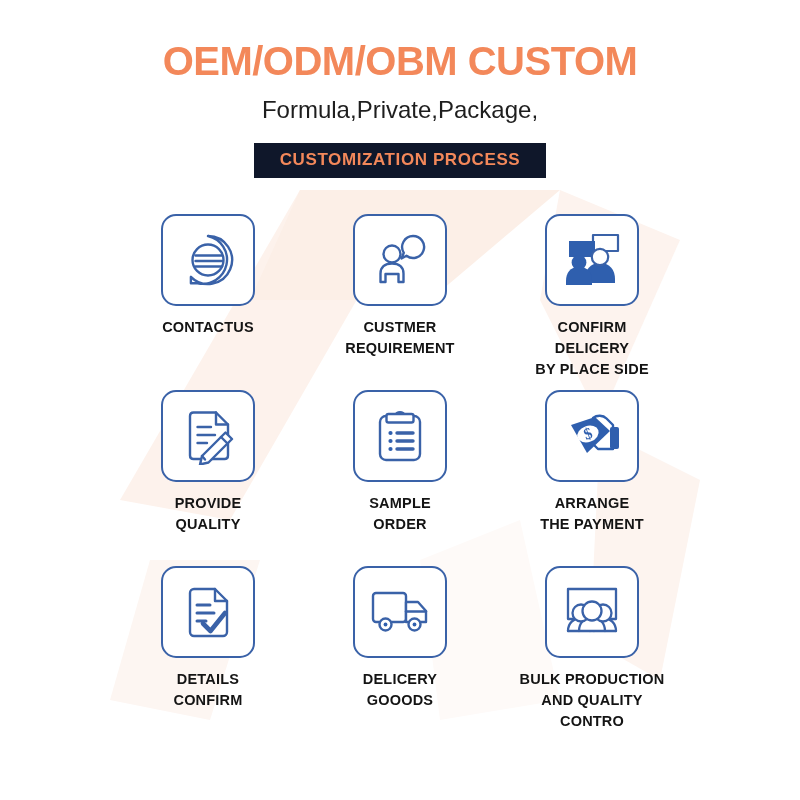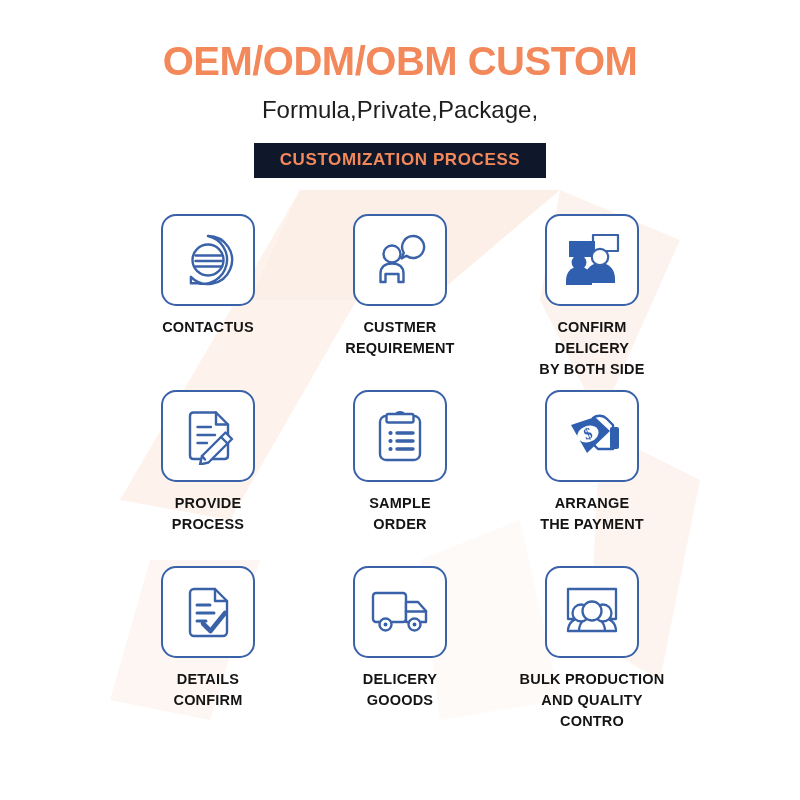--- a/index.html
+++ b/index.html
@@ -171,21 +171,21 @@
             <circle cx="38" cy="26" r="8.2" fill="#ffffff" stroke="#3a62a8" stroke-width="2.2"></circle>
 
             <path d="M17 36 C26 36 30 42 30 50 L30 54 L4 54 L4 50 C4 42 8 36 17 36 Z" fill="#2f5fae"></path>
             <circle cx="17" cy="31.5" r="7.4" fill="#2f5fae"></circle>
           </svg>
         </span>
       </div>
       <div class="step-label">
         <span class="l">CONFIRM</span>
         <span class="l">DELICERY</span>
-        <span class="l">BY BOTH SIDE</span>
+        <span class="l">BY PLACE SIDE</span>
       </div>
     </div>
 
     <div class="step">
       <div class="icon-box">
         <span>
           <svg width="56" height="58" viewBox="0 0 56 58" fill="none" stroke="#3a62a8" stroke-width="2.4" stroke-linejoin="round" stroke-linecap="round">
             <path d="M10 9 C10 7 11.5 5.5 13.5 5.5 L36 5.5 L48 17.5 L48 48.5
                      C48 50.5 46.5 52 44.5 52 L13.5 52 C11.5 52 10 50.5 10 48.5 Z" fill="#fff"></path>
             <path d="M36 5.5 L36 17.5 L48 17.5"></path>
@@ -194,21 +194,21 @@
             <line x1="17.5" y1="36" x2="27" y2="36"></line>
 
             <path d="M45.5 25.5 L52 32 L28.5 55.5 L20 57.5 L22 49 Z" fill="#fff"></path>
             <path d="M41 30 L47.5 36.5"></path>
             <path d="M25 52.5 L22 49"></path>
           </svg>
         </span>
       </div>
       <div class="step-label">
         <span class="l">PROVIDE</span>
-        <span class="l">PROCESS</span>
+        <span class="l">QUALITY</span>
       </div>
     </div>
 
     <div class="step">
       <div class="icon-box">
         <span>
           <svg width="56" height="58" viewBox="0 0 56 58" fill="none" stroke="#3a62a8" stroke-width="2.4" stroke-linejoin="round" stroke-linecap="round">
             <rect x="8" y="9" width="40" height="44" rx="6" fill="#fff"></rect>
             <path d="M23 8.5 A5.5 5.5 0 0 1 33 8.5"></path>
             <rect x="14.5" y="7" width="27" height="8.5" rx="2" fill="#fff"></rect>

